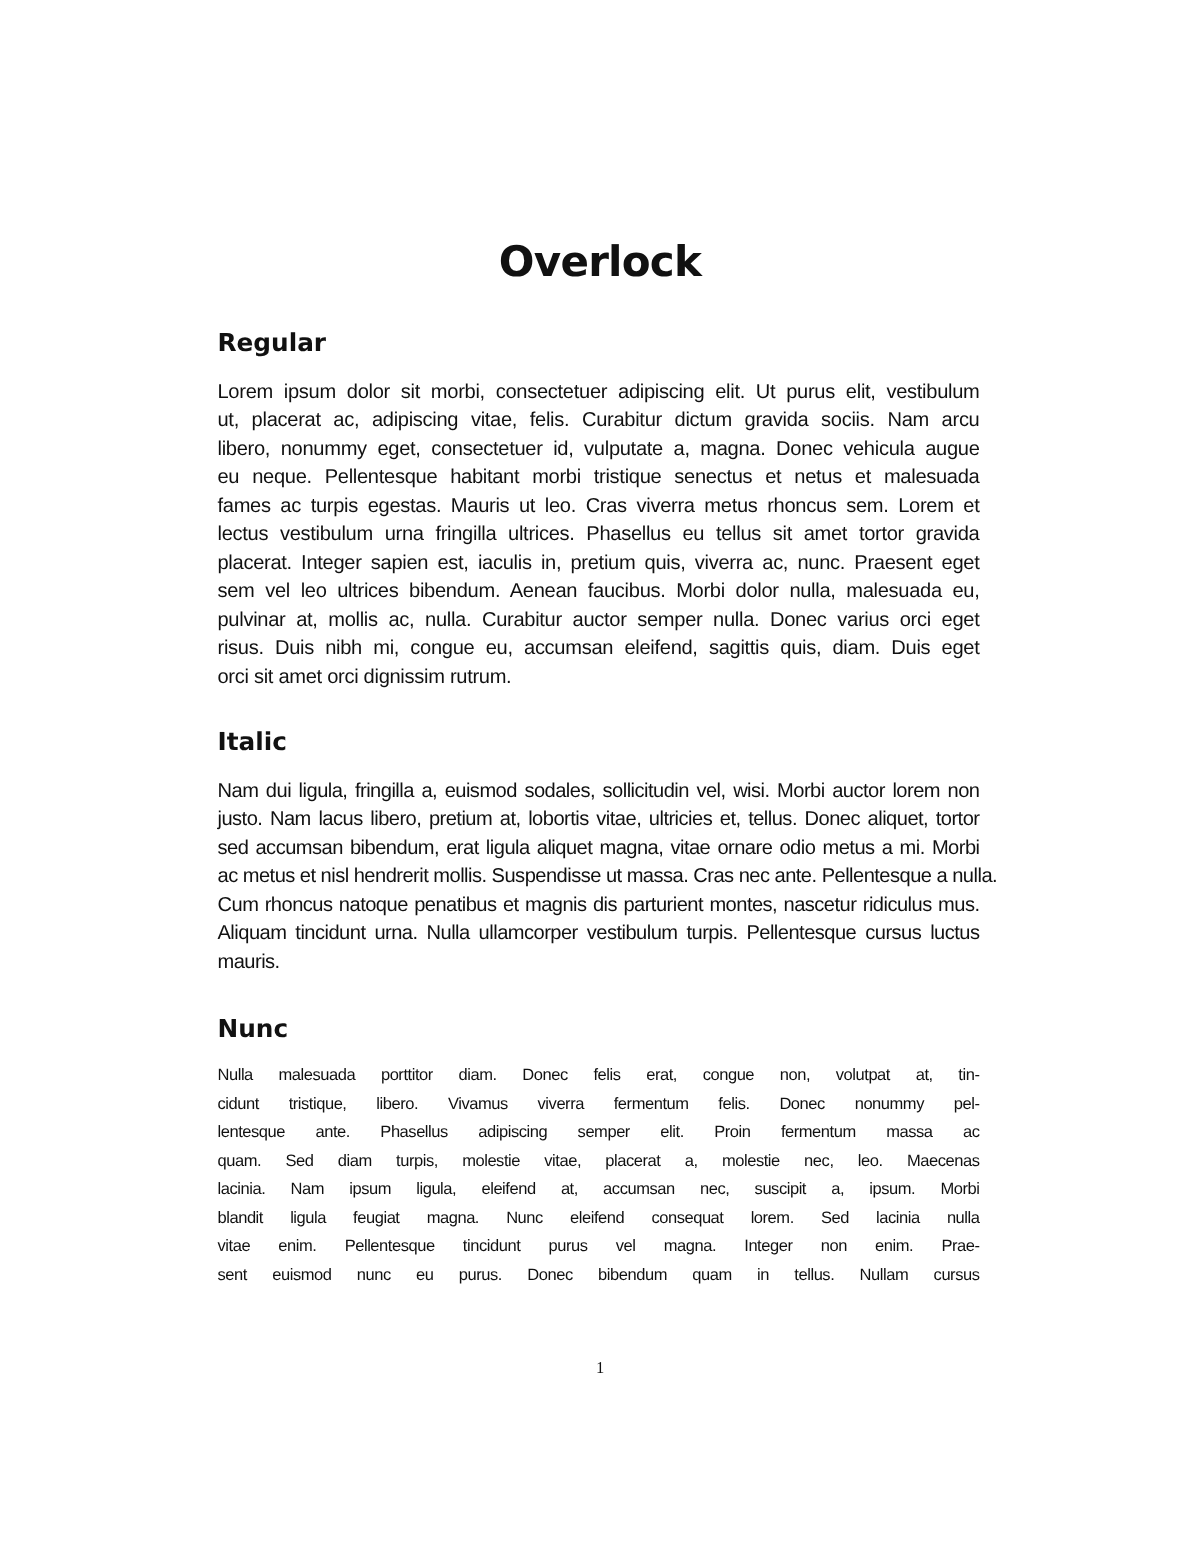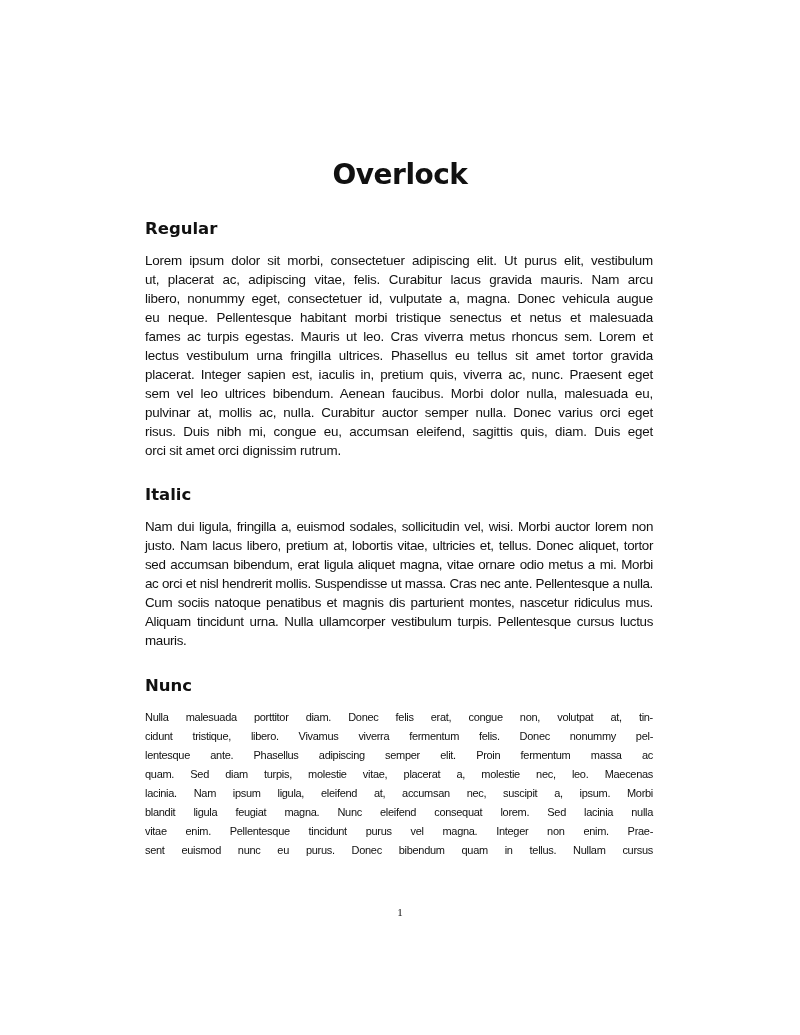--- a/index.html
+++ b/index.html
@@ -29,39 +29,39 @@
   </style>
 </head>
 <body>
 
 <div class="page">
   <div class="title">Overlock</div>
 
   <div class="section-heading" style="top:219px;">Regular</div>
   <div class="para regular" style="top:251px;">
     <span class="line">Lorem ipsum dolor sit morbi, consectetuer adipiscing elit. Ut purus elit, vestibulum</span>
-    <span class="line">ut, placerat ac, adipiscing vitae, felis. Curabitur lacus gravida mauris. Nam arcu</span>
+    <span class="line">ut, placerat ac, adipiscing vitae, felis. Curabitur dictum gravida sociis. Nam arcu</span>
     <span class="line">libero, nonummy eget, consectetuer id, vulputate a, magna. Donec vehicula augue</span>
     <span class="line">eu neque. Pellentesque habitant morbi tristique senectus et netus et malesuada</span>
     <span class="line">fames ac turpis egestas. Mauris ut leo. Cras viverra metus rhoncus sem. Lorem et</span>
     <span class="line">lectus vestibulum urna fringilla ultrices. Phasellus eu tellus sit amet tortor gravida</span>
     <span class="line">placerat. Integer sapien est, iaculis in, pretium quis, viverra ac, nunc. Praesent eget</span>
     <span class="line">sem vel leo ultrices bibendum. Aenean faucibus. Morbi dolor nulla, malesuada eu,</span>
     <span class="line">pulvinar at, mollis ac, nulla. Curabitur auctor semper nulla. Donec varius orci eget</span>
     <span class="line">risus. Duis nibh mi, congue eu, accumsan eleifend, sagittis quis, diam. Duis eget</span>
     <span class="line last">orci sit amet orci dignissim rutrum.</span>
   </div>
 
   <div class="section-heading" style="top:485px;">Italic</div>
   <div class="para italic" style="top:517px;">
     <span class="line">Nam dui ligula, fringilla a, euismod sodales, sollicitudin vel, wisi. Morbi auctor lorem non</span>
     <span class="line">justo. Nam lacus libero, pretium at, lobortis vitae, ultricies et, tellus. Donec aliquet, tortor</span>
     <span class="line">sed accumsan bibendum, erat ligula aliquet magna, vitae ornare odio metus a mi. Morbi</span>
-    <span class="line">ac orci et nisl hendrerit mollis. Suspendisse ut massa. Cras nec ante. Pellentesque a nulla.</span>
-    <span class="line">Cum sociis natoque penatibus et magnis dis parturient montes, nascetur ridiculus mus.</span>
+    <span class="line">ac metus et nisl hendrerit mollis. Suspendisse ut massa. Cras nec ante. Pellentesque a nulla.</span>
+    <span class="line">Cum rhoncus natoque penatibus et magnis dis parturient montes, nascetur ridiculus mus.</span>
     <span class="line">Aliquam tincidunt urna. Nulla ullamcorper vestibulum turpis. Pellentesque cursus luctus</span>
     <span class="line last">mauris.</span>
   </div>
 
   <div class="section-heading" style="top:676px;">Nunc</div>
   <div class="para bold" style="top:708px;">
     <span class="line">Nulla malesuada porttitor diam. Donec felis erat, congue non, volutpat at, tin-</span>
     <span class="line">cidunt tristique, libero. Vivamus viverra fermentum felis. Donec nonummy pel-</span>
     <span class="line">lentesque ante. Phasellus adipiscing semper elit. Proin fermentum massa ac</span>
     <span class="line">quam. Sed diam turpis, molestie vitae, placerat a, molestie nec, leo. Maecenas</span>

